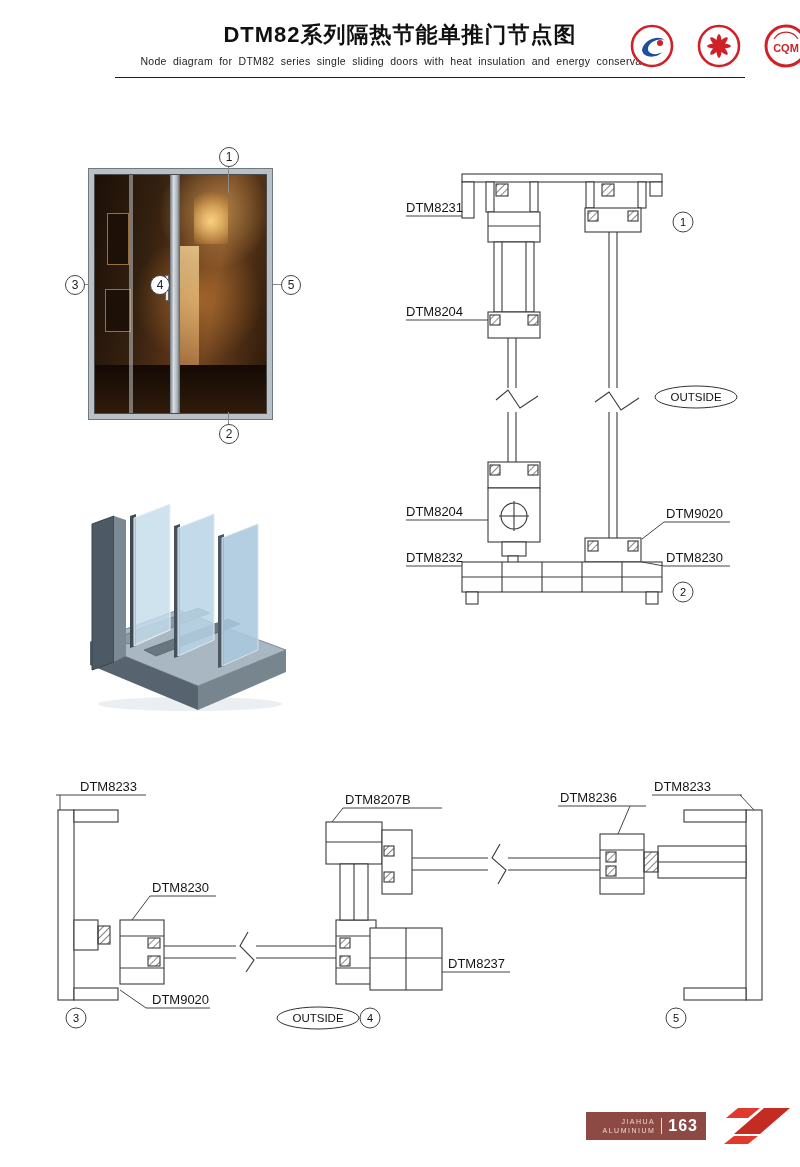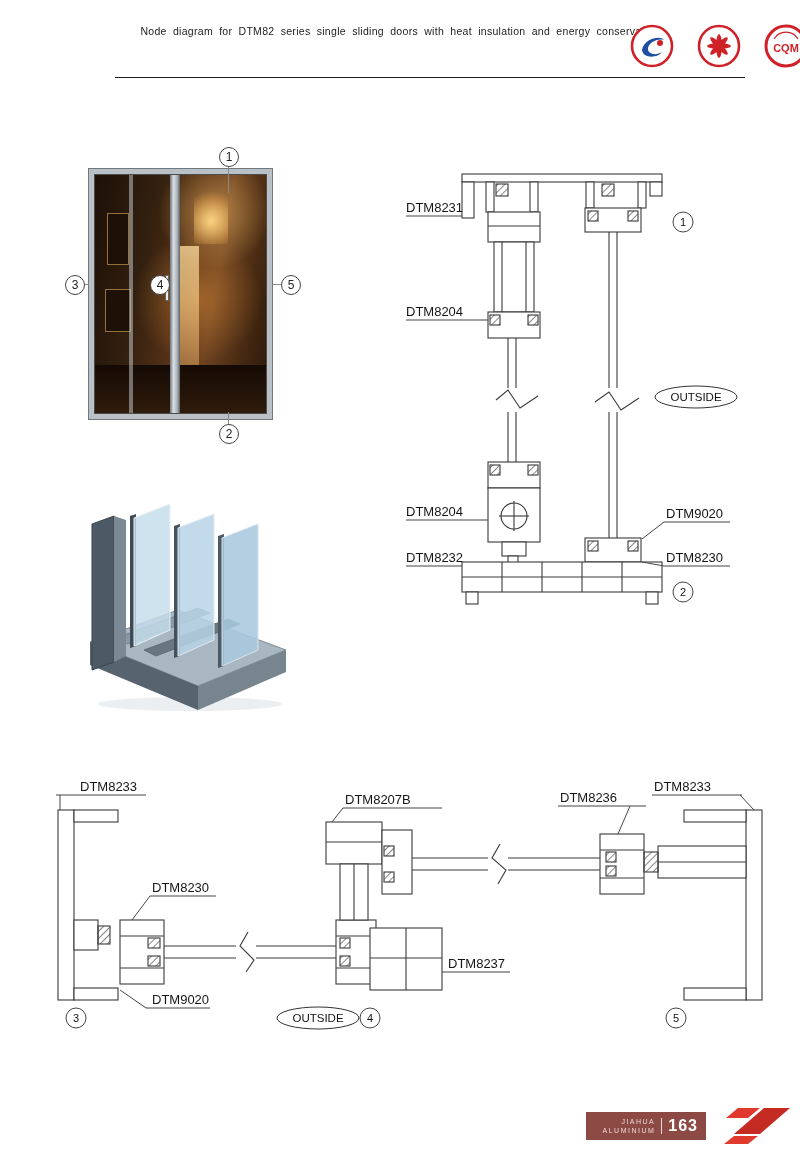--- a/index.html
+++ b/index.html
@@ -54,20 +54,21 @@
   .footer-page { font-size:16px; font-weight:bold; letter-spacing:1px; }
 
   svg text { font-family:"Liberation Sans", sans-serif; }
 </style>
 </head>
 <body>
 
 <div class="page">
 
   <div class="title-block">
+    <div class="page-title">DTM82系列隔热节能单推门节点图</div>
     <div class="page-subtitle">Node diagram for DTM82 series single sliding doors with heat insulation and energy conservation</div>
   </div>
 
   <div class="logos">
     <svg width="44" height="44" viewBox="0 0 44 44">
       <circle cx="22" cy="22" r="20" fill="#fff" stroke="#cf2128" stroke-width="2.6"></circle>
       <path d="M12,26 C14,15 30,11 34,16 C27,14 18,19 18,25 C18,30 26,32 32,28 C28,34 13,35 12,26 Z" fill="#1d4fa0"></path>
       <circle cx="30" cy="19" r="3" fill="#cf2128"></circle>
     </svg>
     <svg width="44" height="44" viewBox="0 0 44 44">

